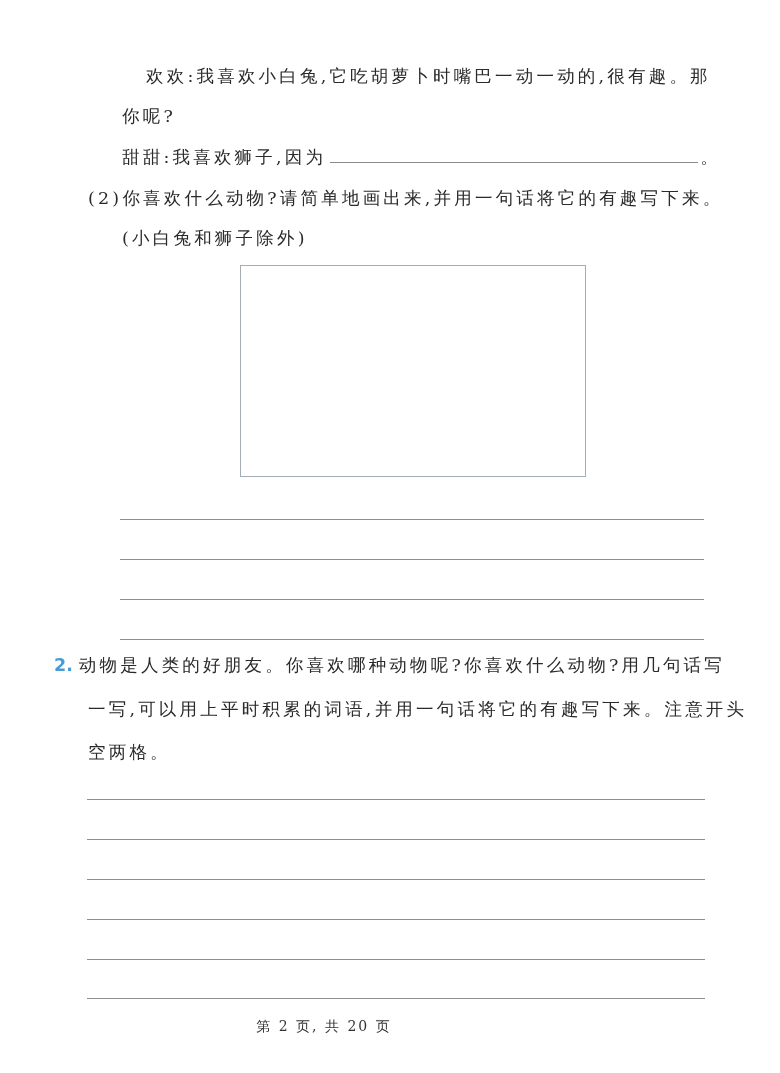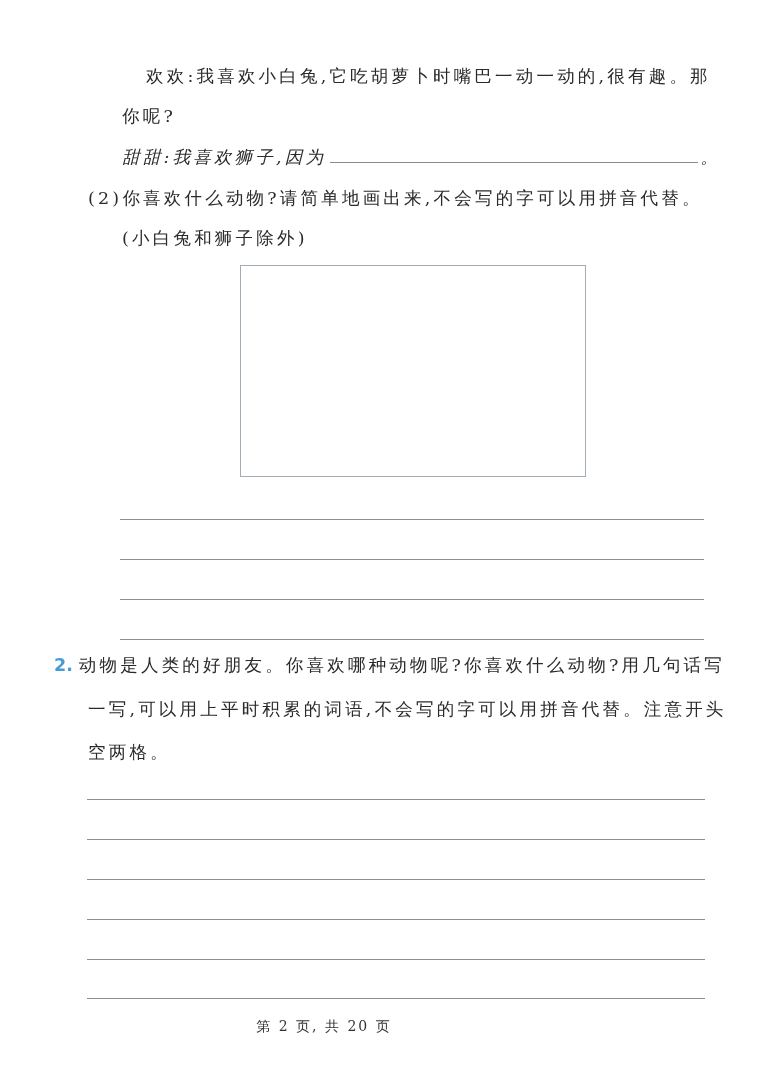--- a/index.html
+++ b/index.html
@@ -62,42 +62,42 @@
       letter-spacing: 2px;
     }
   </style>
 </head>
 <body>
 
 <div class="line-text" style="left:122px; top:64px;margin-left:24px;">欢欢:我喜欢小白兔,它吃胡萝卜时嘴巴一动一动的,很有趣。那</div>
 
 <div class="line-text" style="left:122px; top:104px;text-align:center;">你呢?</div>
 
-<div class="line-text" style="left:122px; top:144px;font-style:italic;">
+<div class="line-text" style="left:122px; top:144px;">
   <span>甜甜:我喜欢狮子,因为</span><span class="blank" style="width:368px;"></span><span>。</span>
 </div>
 
 <div class="line-text" style="left:88px; top:186px;">
-  <span>(2)</span><span>你喜欢什么动物?请简单地画出来,不会写的字可以用拼音代替。</span>
+  <span>(2)</span><span>你喜欢什么动物?请简单地画出来,并用一句话将它的有趣写下来。</span>
 </div>
 
 <div class="line-text" style="left:122px; top:226px;text-align:right;">(小白兔和狮子除外)</div>
 
 <div class="draw-box"></div>
 
 <div class="write-line" style="left:120px; width:584px; top:519px;"></div>
 <div class="write-line" style="left:120px; width:584px; top:559px;"></div>
 <div class="write-line" style="left:120px; width:584px; top:599px;"></div>
 <div class="write-line" style="left:120px; width:584px; top:639px;"></div>
 
 <div class="line-text" style="left:54px; top:653px;">
   <span class="q-num">2.</span><span>动物是人类的好朋友。你喜欢哪种动物呢?你喜欢什么动物?用几句话写</span>
 </div>
 
-<div class="line-text" style="left:88px; top:697px;">一写,可以用上平时积累的词语,不会写的字可以用拼音代替。注意开头</div>
+<div class="line-text" style="left:88px; top:697px;">一写,可以用上平时积累的词语,并用一句话将它的有趣写下来。注意开头</div>
 
 <div class="line-text" style="left:88px; top:740px;font-family:Liberation Serif, serif;">空两格。</div>
 
 <div class="write-line" style="left:87px; width:618px; top:799px;"></div>
 <div class="write-line" style="left:87px; width:618px; top:839px;"></div>
 <div class="write-line" style="left:87px; width:618px; top:879px;"></div>
 <div class="write-line" style="left:87px; width:618px; top:919px;"></div>
 <div class="write-line" style="left:87px; width:618px; top:959px;"></div>
 <div class="write-line" style="left:87px; width:618px; top:998px;"></div>
 

